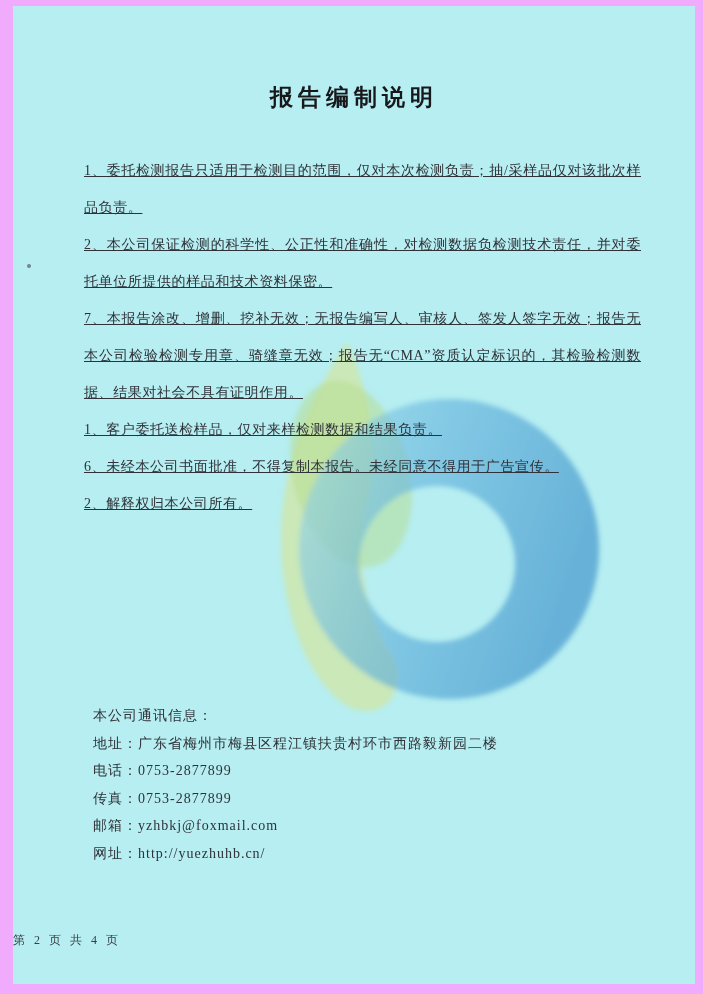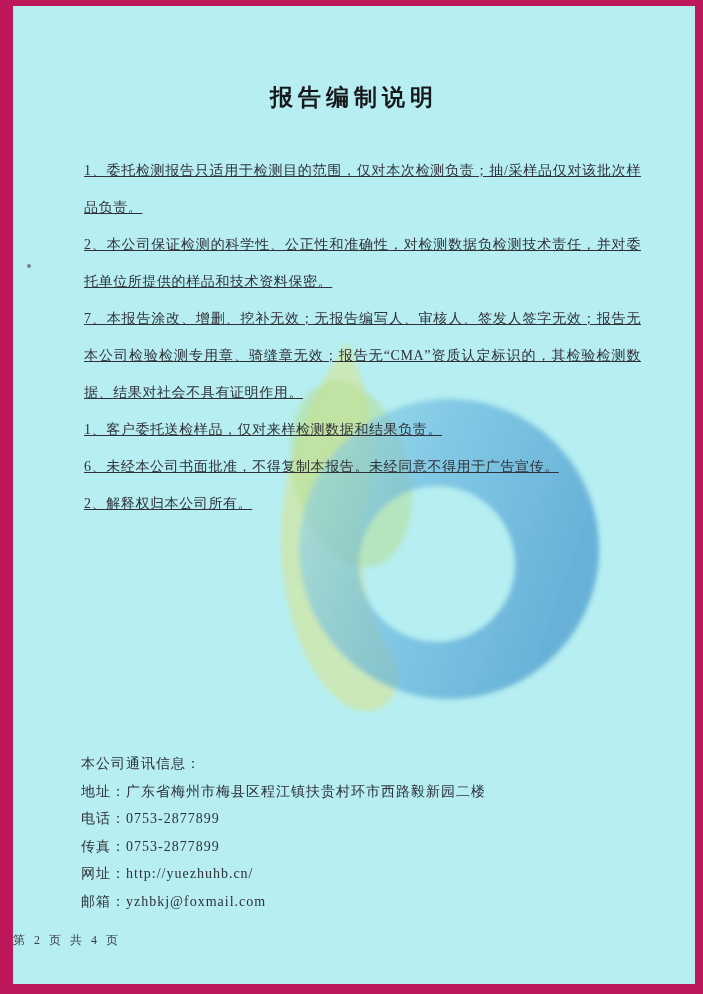--- a/index.html
+++ b/index.html
@@ -8,21 +8,21 @@
     width: 703px;
     height: 994px;
     background: #ffffff;
     overflow: hidden;
     font-family: "Liberation Serif", serif;
   }
   .scan {
     position: relative;
     width: 703px;
     height: 994px;
-    background: #be185d;
+    background: #f0abfc;
   }
   .paper {
     position: absolute;
     left: 13px;
     top: 6px;
     width: 682px;
     height: 978px;
     background: #b6eef1;
   }
   .watermark {
@@ -54,27 +54,26 @@
     line-height: 37px;
     letter-spacing: 0.6px;
     text-align: justify;
     color: #2f3238;
     text-decoration: underline;
   }
   .notes p { margin: 0; }
   .contact {
     position: absolute;
     top: 696px;
-    left: 68px;
+    left: 80px;
     width: 557px;
     font-size: 14px;
     line-height: 27.5px;
     letter-spacing: 1px;
     color: #2f3238;
-    margin-top: 48px;
   }
   .contact p { margin: 0; }
   .footer {
     position: absolute;
     top: 926px;
     left: 0;
     width: 100%;
     font-size: 12px;
     letter-spacing: 3px;
     color: #3a3d44;
@@ -129,21 +128,21 @@
       <p>1、客户委托送检样品，仅对来样检测数据和结果负责。</p>
       <p>6、未经本公司书面批准，不得复制本报告。未经同意不得用于广告宣传。</p>
       <p>2、解释权归本公司所有。</p>
     </div>
 
     <div class="contact">
       <p>本公司通讯信息：</p>
       <p>地址：广东省梅州市梅县区程江镇扶贵村环市西路毅新园二楼</p>
       <p>电话：0753-2877899</p>
       <p>传真：0753-2877899</p>
+      <p>邮箱：yzhbkj@foxmail.com</p>
       <p>网址：http://yuezhuhb.cn/</p>
-      <p>邮箱：yzhbkj@foxmail.com</p>
     </div>
 
     <div class="footer">第 2 页 共 4 页</div>
 
     <div class="speck"></div>
   </div>
 </div>
 
 </body></html>

